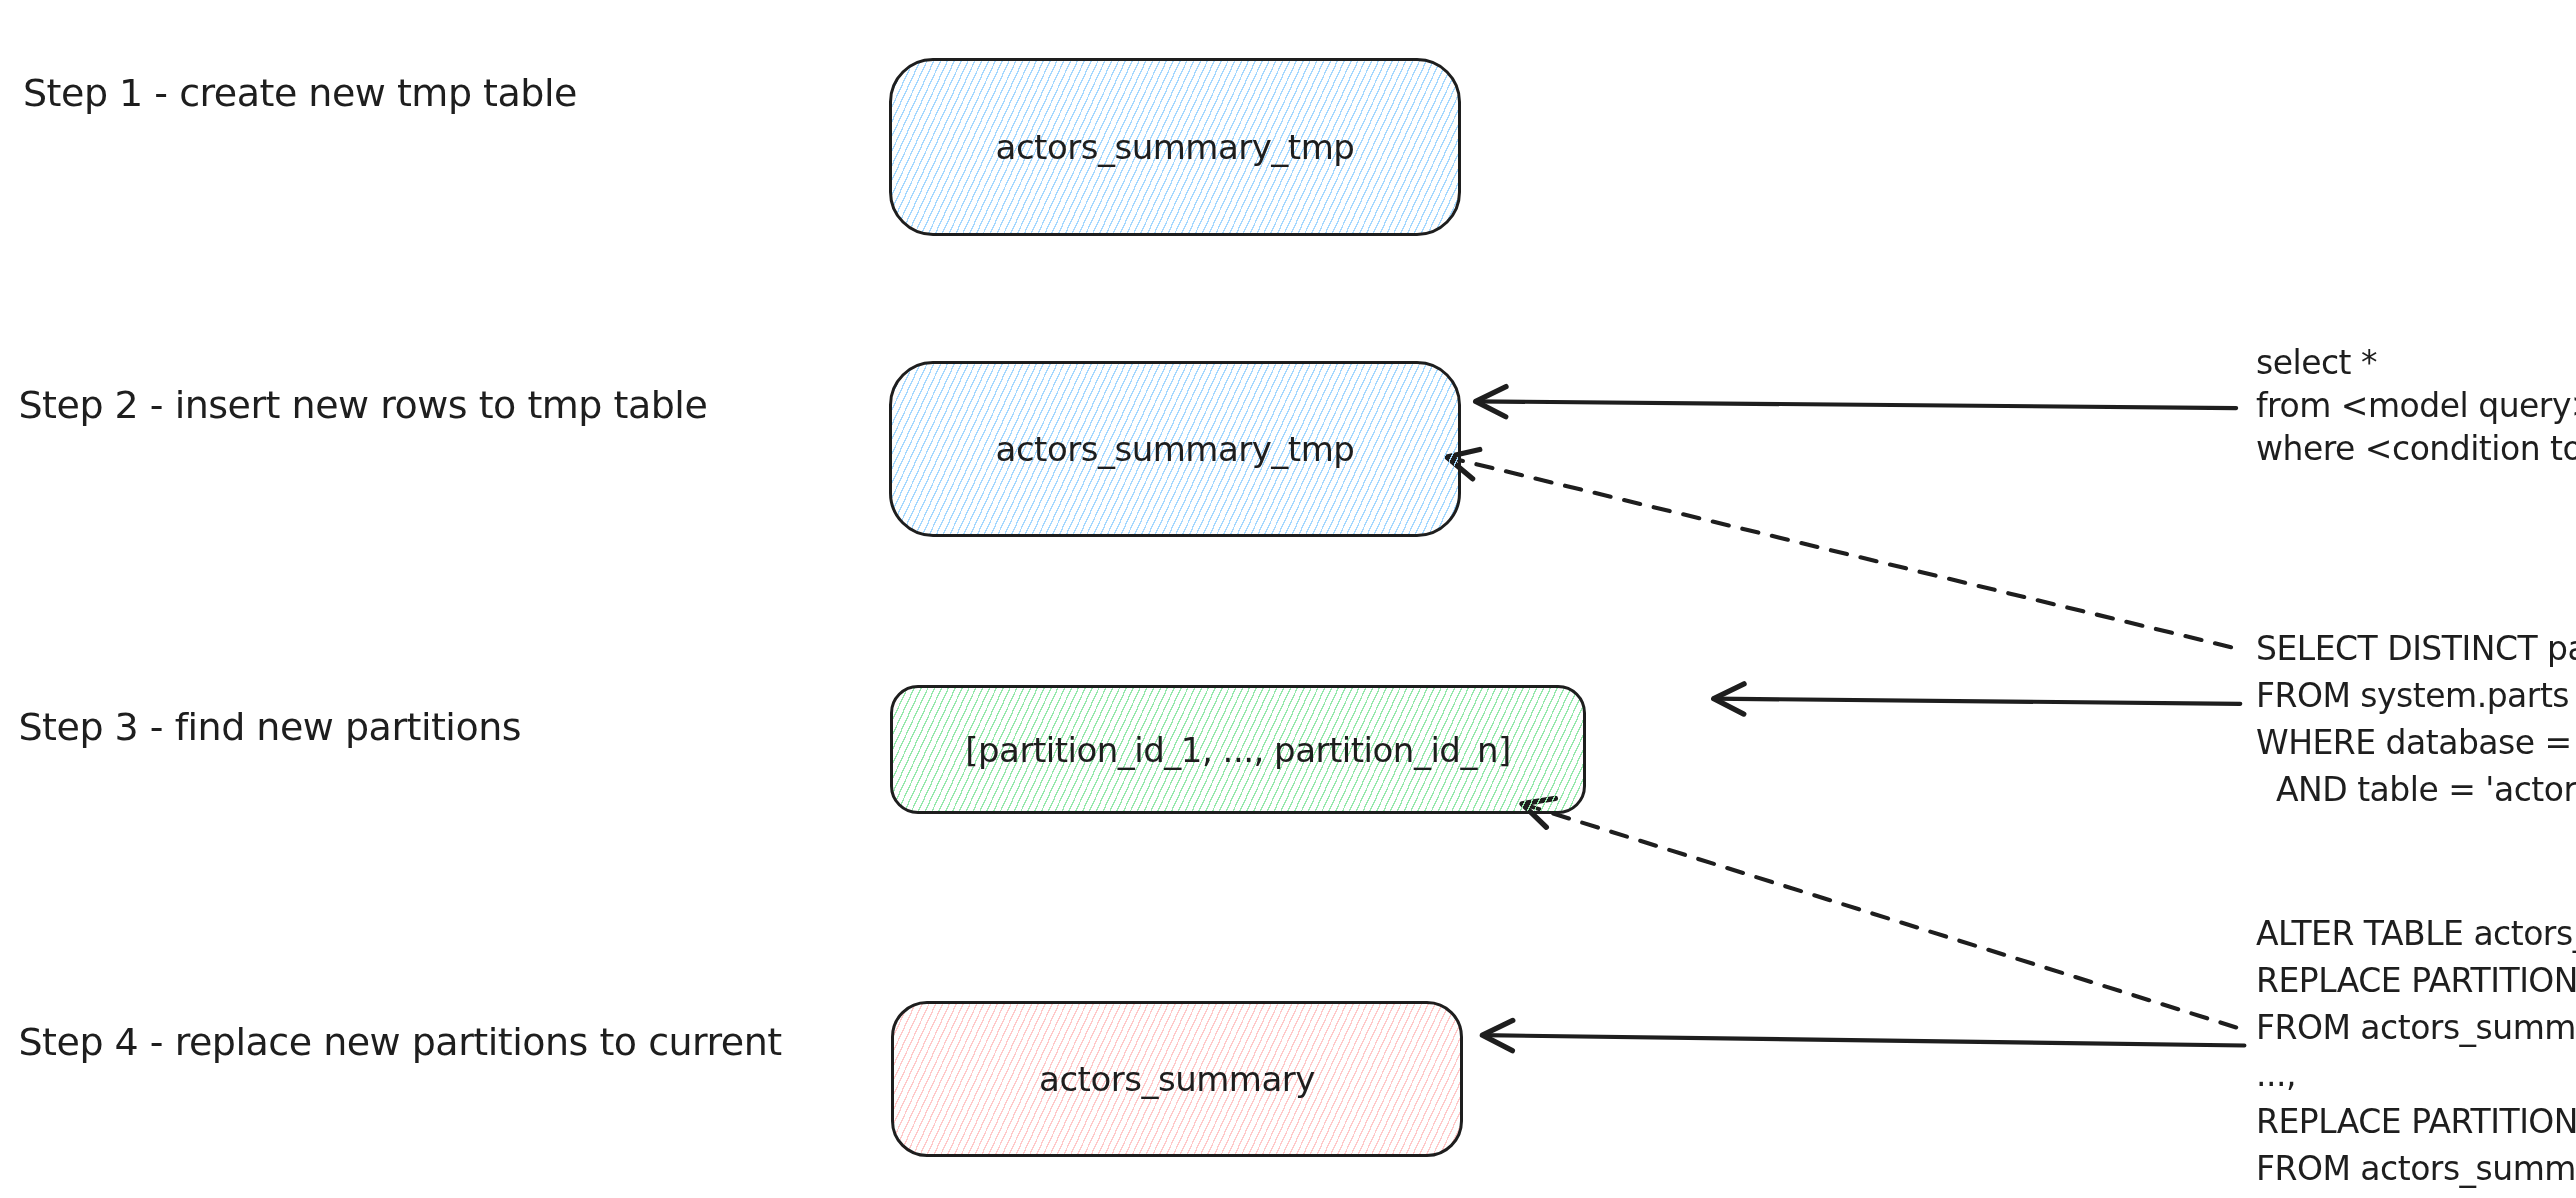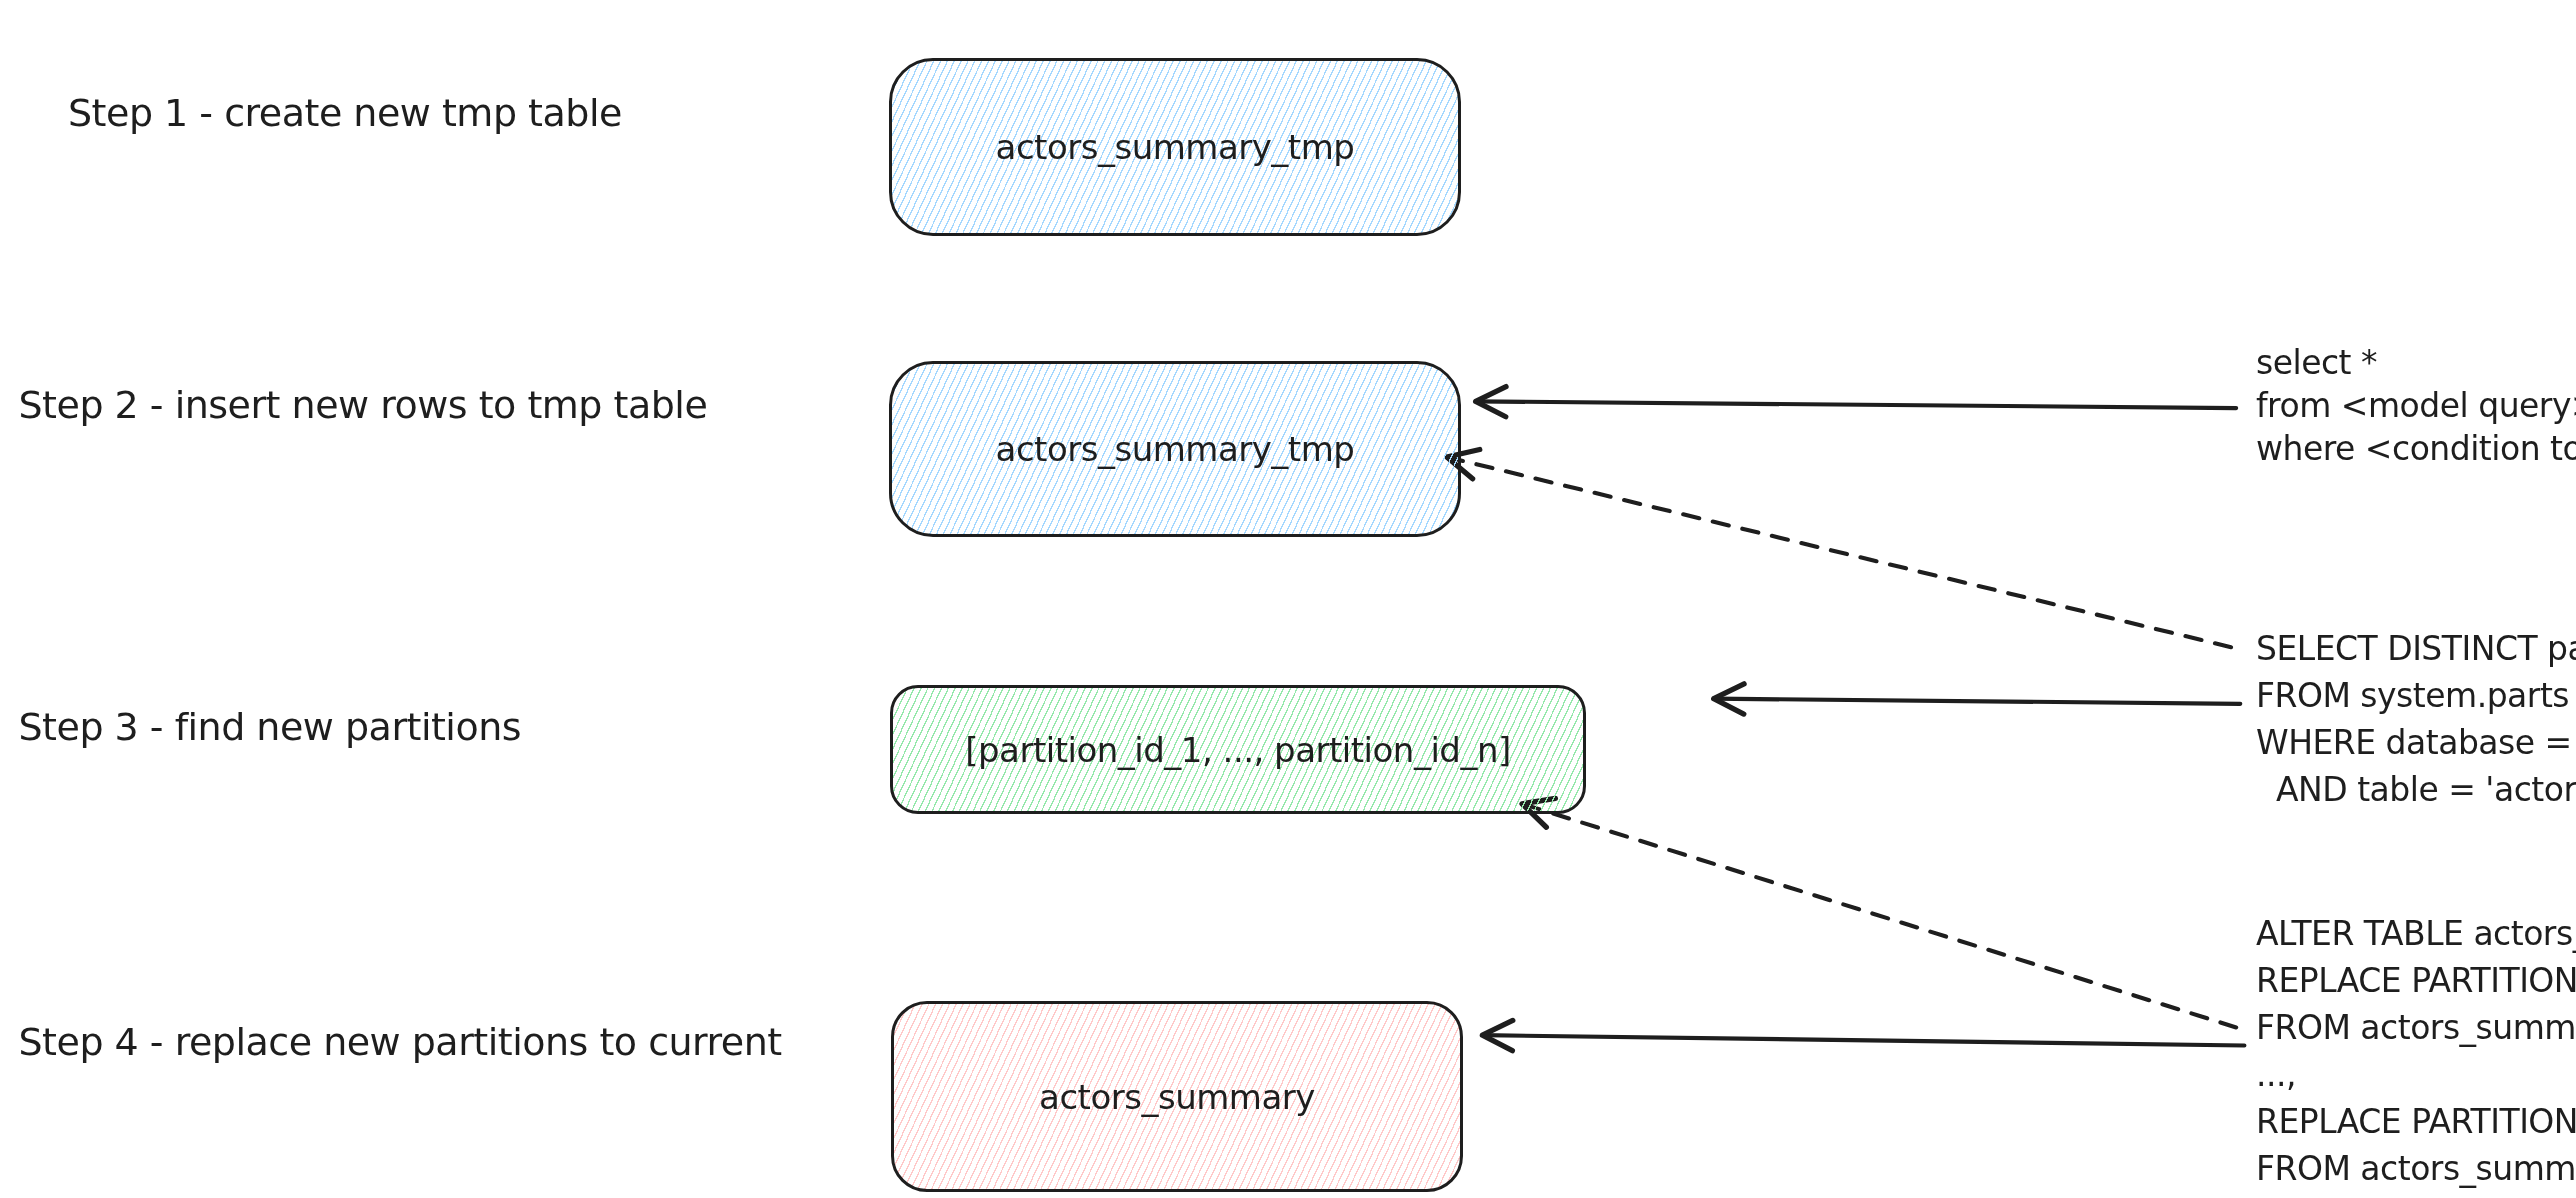--- a/index.html
+++ b/index.html
@@ -48,28 +48,28 @@
     background-image:repeating-linear-gradient(115deg,var(--red_hatch) 0,var(--red_hatch) 1.3px,transparent 1.3px,transparent 6.2px);
   }
   .sql{
     position:absolute;
     font-size:33px;letter-spacing:-0.5px;
     white-space:pre;
   }
   #sql-step2{left:2256px;top:341px;line-height:43px;}
   #sql-step3{left:2256px;top:625px;line-height:47px;}
   #sql-step4{left:2256px;top:910px;line-height:47px;}
-  #label-step1{left:23px;top:92px;margin-left:45px;}
+  #label-step1{left:23px;top:72px;}
   #label-step2{left:18.5px;top:384px;}
   #label-step3{left:18.5px;top:706px;}
   #label-step4{left:18.5px;top:1021px;}
   #box-step1{left:889px;top:13px;width:572px;height:178px;}
   #box-step2{left:889px;top:316px;width:572px;height:176px;}
   #box-step3{left:890px;top:640px;width:696px;height:129px;}
-  #box-step4{left:891px;top:956px;width:572px;height:191px;}
+  #box-step4{left:891px;top:956px;width:572px;height:156px;}
 </style>
 </head>
 <body>
 
 <div class="canvas">
 
   <svg class="overlay" viewBox="0 0 7084 2327" xmlns="http://www.w3.org/2000/svg">
     <defs>
       <marker id="ah" viewBox="0 0 12 12" refX="10" refY="6" markerWidth="11" markerHeight="11" orient="auto" markerUnits="strokeWidth">
         <path d="M2 2 L10 6 L2 10" fill="none" stroke="#1e1e1e" stroke-width="1.4" stroke-linecap="round" stroke-linejoin="round"></path>

